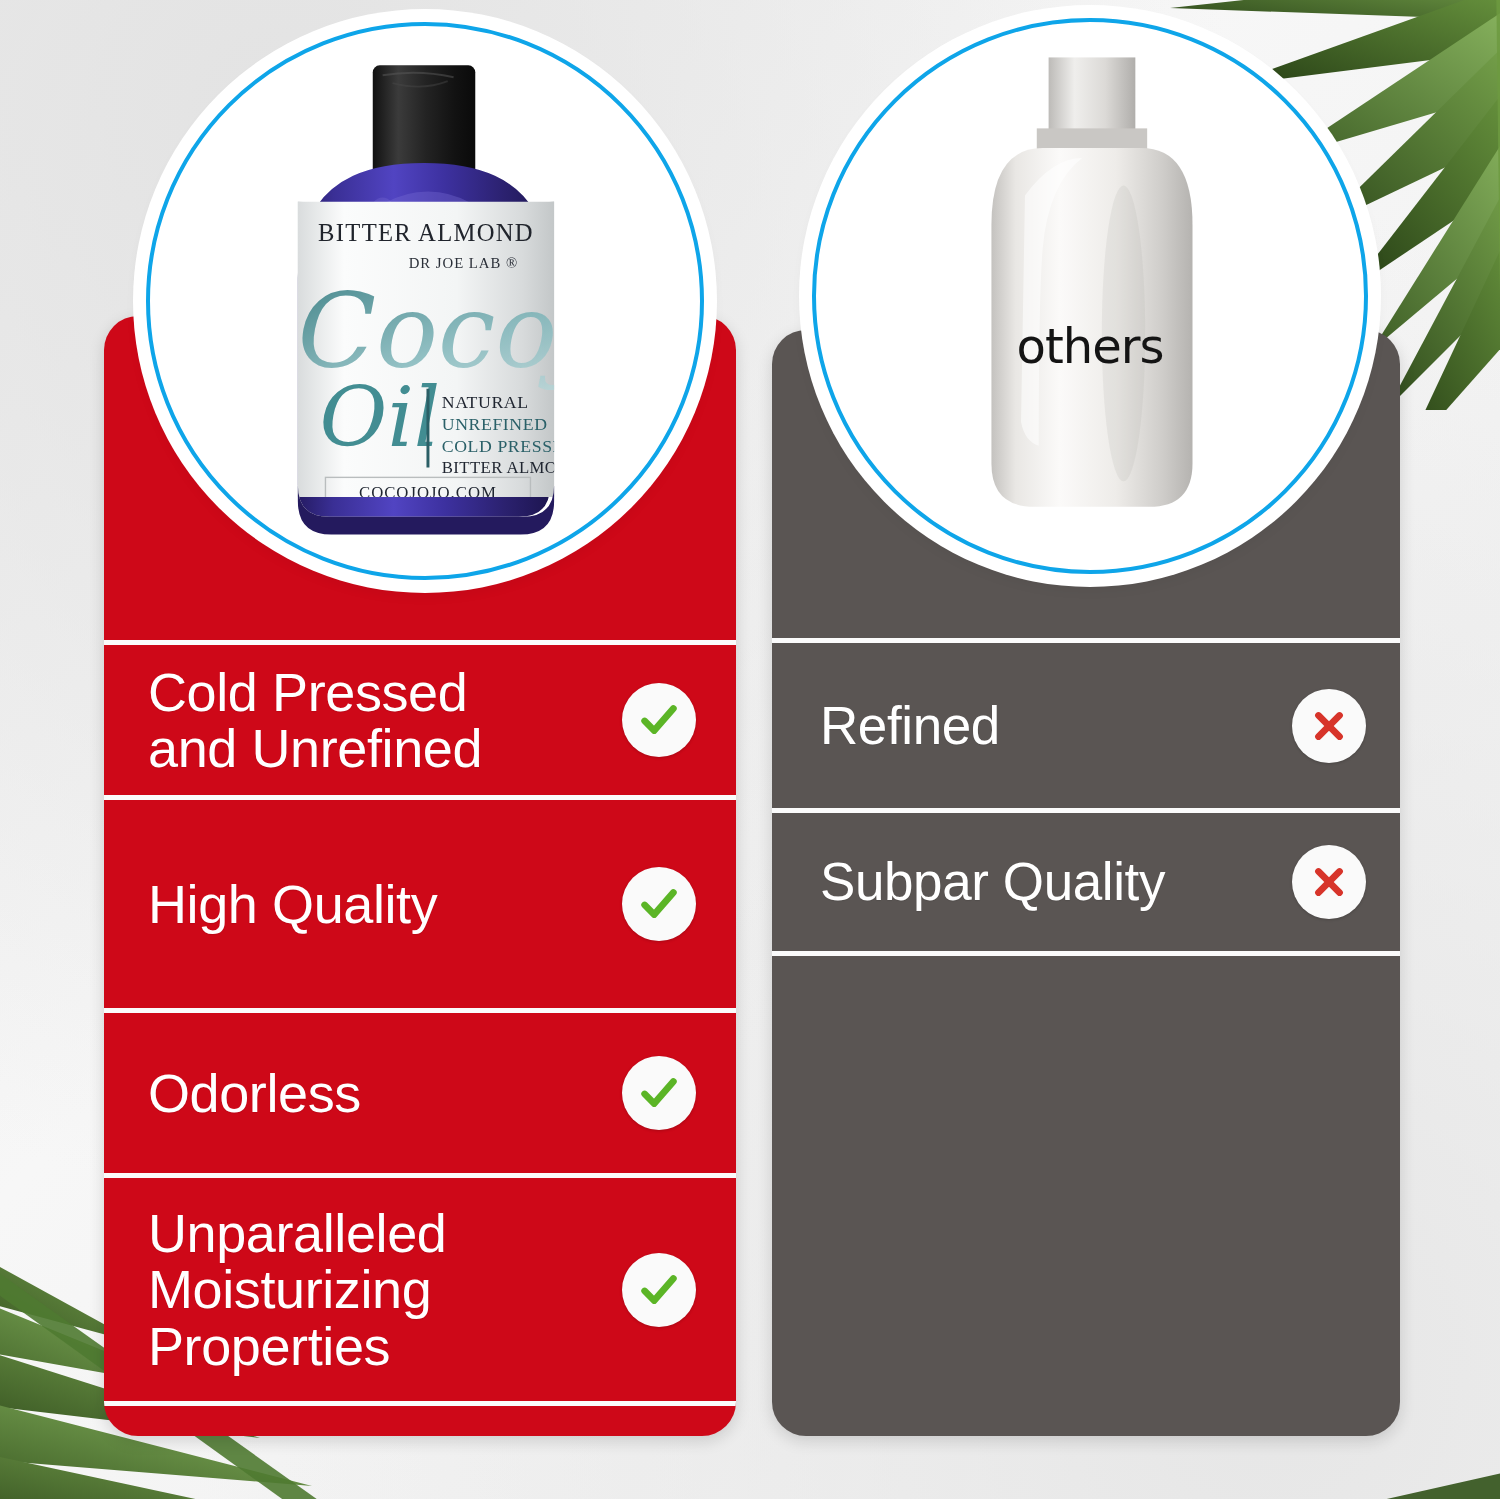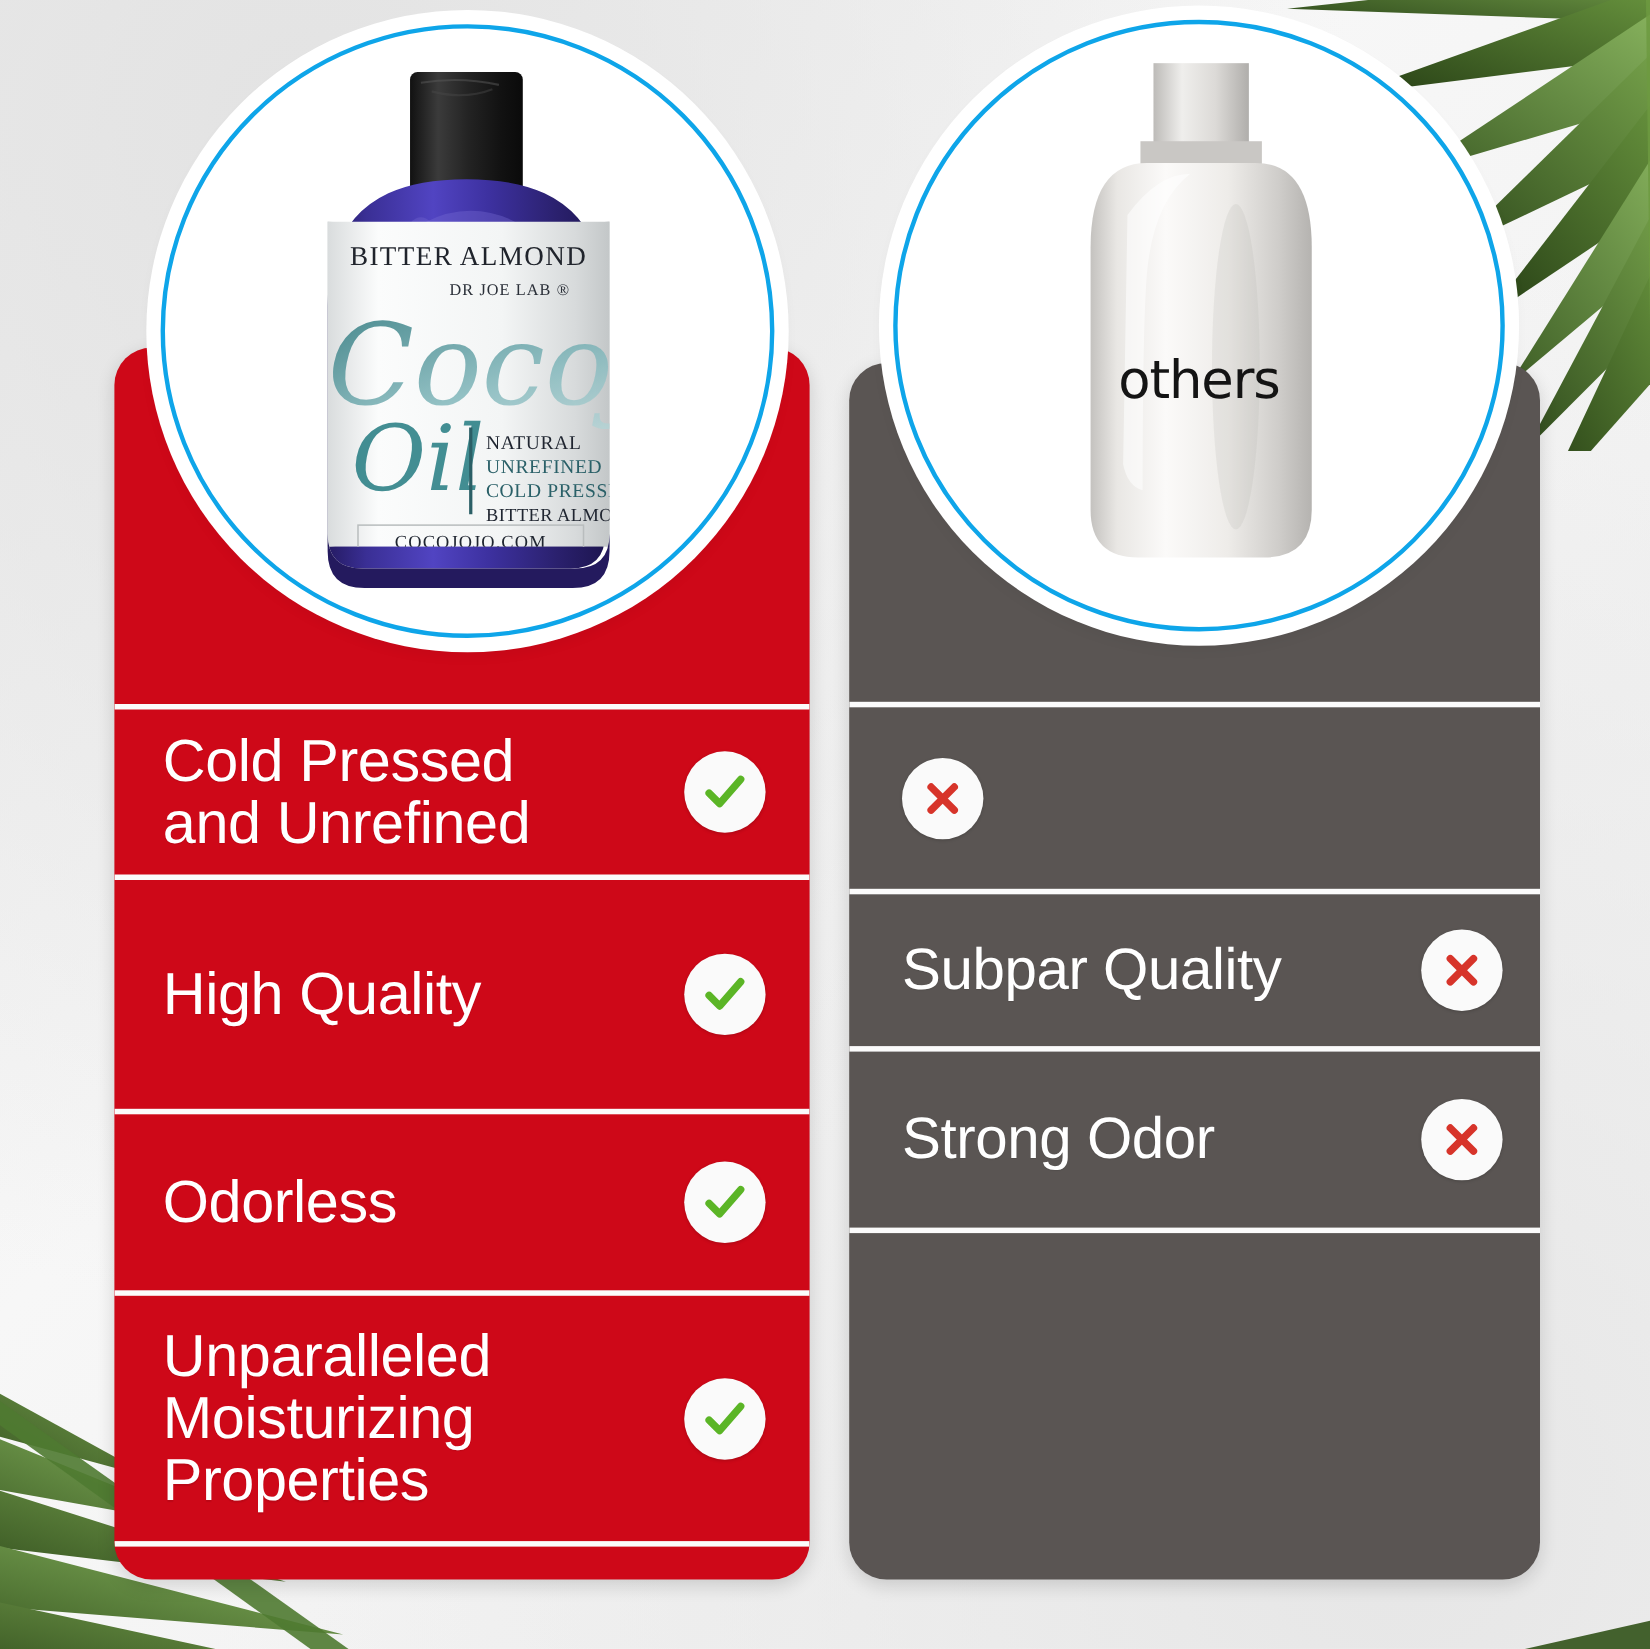--- a/index.html
+++ b/index.html
@@ -206,44 +206,37 @@
 
       <div class="row spacer"></div>
     </div>
   </div>
 
   <div class="card right">
     <div class="card-head"></div>
     <div class="rows">
 
       <div class="row" style="height:170px;">
+        <div class="row-label">Refined</div>
         <div class="badge">
           <svg viewBox="0 0 48 48">
             <path d="M13 13 L35 35 M35 13 L13 35" fill="none" stroke="#d7342a" stroke-width="7" stroke-linecap="round"></path>
           </svg>
         </div>
       </div>
 
       <div class="row" style="height:143px;">
         <div class="row-label">Subpar Quality</div>
         <div class="badge">
           <svg viewBox="0 0 48 48">
             <path d="M13 13 L35 35 M35 13 L13 35" fill="none" stroke="#d7342a" stroke-width="7" stroke-linecap="round"></path>
           </svg>
         </div>
       </div>
 
-      <div class="row" style="height:165px;">
-        <div class="row-label">Strong Odor</div>
-        <div class="badge">
-          <svg viewBox="0 0 48 48">
-            <path d="M13 13 L35 35 M35 13 L13 35" fill="none" stroke="#d7342a" stroke-width="7" stroke-linecap="round"></path>
-          </svg>
-        </div>
-      </div>
 
 
       <div class="row spacer"></div>
     </div>
   </div>
 
   <div class="medallion left">
     <svg width="558" height="558" viewBox="0 0 558 558">
       <defs>
         <linearGradient id="blueBody" x1="0" y1="0" x2="1" y2="0">

